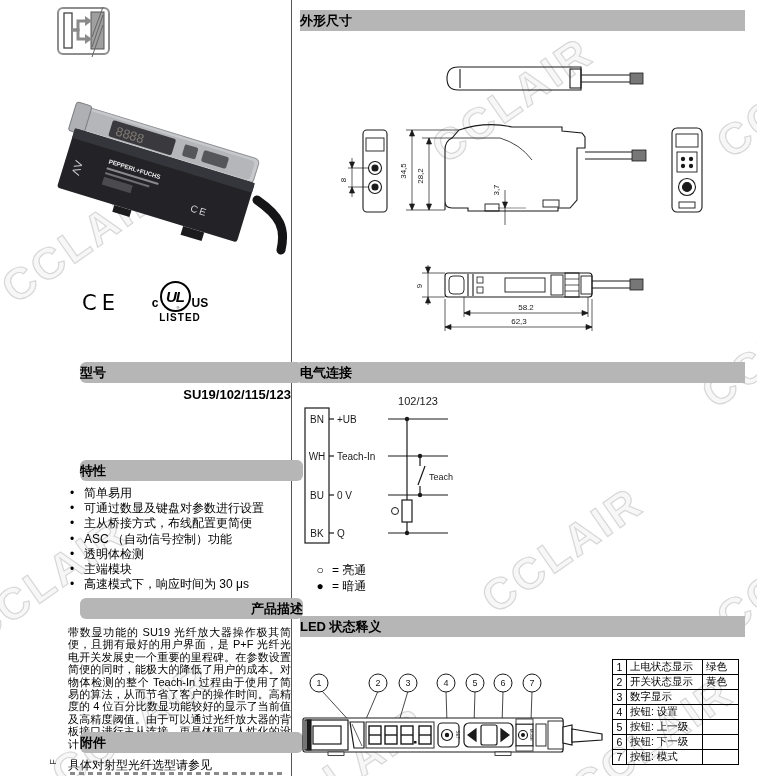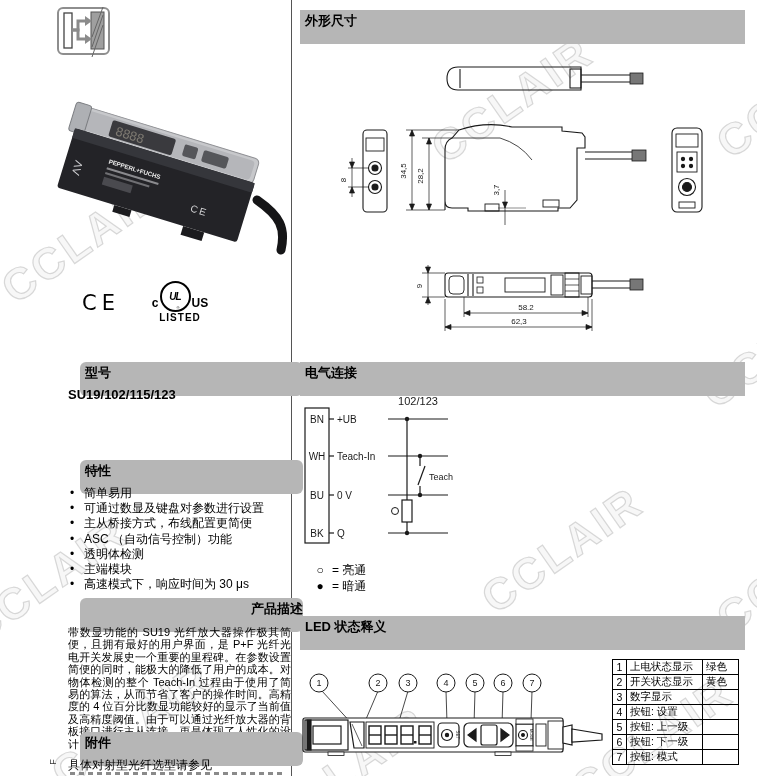--- a/index.html
+++ b/index.html
@@ -5,46 +5,46 @@
   html,body{margin:0;padding:0;background:#fff;}
   .page{position:relative;width:757px;height:776px;background:#ffffff;overflow:hidden;
         font-family:"Liberation Sans","DejaVu Sans",sans-serif;color:#000;}
   
   .wm{position:absolute;font-weight:bold;font-size:44px;letter-spacing:3px;
       color:rgba(210,210,210,0.18);-webkit-text-stroke:1.2px rgba(185,185,185,0.55);
       transform:rotate(-35deg);white-space:nowrap;pointer-events:none;}
   
   .divider{position:absolute;left:291px;top:0;width:1px;height:776px;background:#555;}
   
-  .bar{position:absolute;height:34px;background:#b6b6b6;font-weight:bold;font-size:13px;
-       line-height:21px;padding-left:5px;box-sizing:border-box;}
+  .bar{position:absolute;height:21px;background:#b6b6b6;font-weight:bold;font-size:13px;
+       line-height:21px;box-sizing:border-box;}
   .bar.l{left:80px;width:223px;border-radius:6px;}
   .bar.r{left:300px;width:445px;}
   
-  .model-number{position:absolute;left:68px;top:387px;width:223px;font-size:13px;font-weight:bold;}
+  .model-number{position:absolute;left:68px;top:387px;width:223px;font-size:13px;font-weight:bold;text-align:right;}
   .model-desc{position:absolute;left:68px;top:410px;width:223px;font-size:12.5px;line-height:16px;}
   .features{position:absolute;left:68px;top:486px;width:226px;margin:0;padding:0;list-style:none;}
   .features li{display:flex;font-size:12px;line-height:15.2px;}
   .features .blt{width:14px;flex:0 0 14px;text-align:left;padding-left:2px;}
   .desc-par{position:absolute;left:68px;top:626px;width:223px;font-size:11px;line-height:12.4px;
             text-align:justify;margin:0;}
   .acc-text{position:absolute;left:68px;top:757px;width:223px;font-size:12px;}
   .cut-dashes{position:absolute;left:70px;top:772px;width:212px;height:3px;
       background:repeating-linear-gradient(90deg,#8a8a8a 0 5px,transparent 5px 9px);}
   .margin-note{position:absolute;left:50px;top:757px;font-size:9px;transform:rotate(-90deg);color:#333;}
   
   .ce-logo{position:absolute;left:82px;top:291px;font-size:21px;letter-spacing:5px;
            font-family:"DejaVu Sans",sans-serif;}
   .ul-logo{position:absolute;left:150px;top:281px;width:60px;text-align:center;}
   .ul-row{display:flex;align-items:center;justify-content:center;gap:1px;}
   .ul-c{font-size:12px;font-weight:bold;position:relative;top:6px;}
   .ul-us{font-size:12px;font-weight:bold;position:relative;top:6px;}
   .ul-circle{width:27px;height:27px;border:2.5px solid #000;border-radius:50%;
              display:flex;align-items:center;justify-content:center;position:relative;}
-  .ul-mark{font-style:italic;font-weight:bold;font-size:10px;letter-spacing:-1px;}
+  .ul-mark{font-style:italic;font-weight:bold;font-size:15px;letter-spacing:-1px;}
   .ul-r{position:absolute;bottom:0px;right:9px;font-size:4px;}
   .ul-listed{font-size:10px;font-weight:bold;letter-spacing:1px;margin-top:0px;}
   
   .icon-box{position:absolute;left:57px;top:7px;width:53px;height:48px;border:2px solid #8e8e8e;
             border-radius:6px;background:#fff;box-sizing:border-box;}
   
   .el-legend{position:absolute;left:314px;top:562px;font-size:12px;line-height:16px;}
   .el-legend .row{display:flex;gap:6px;align-items:center;}
   .el-legend .sym{width:12px;text-align:center;}
   

